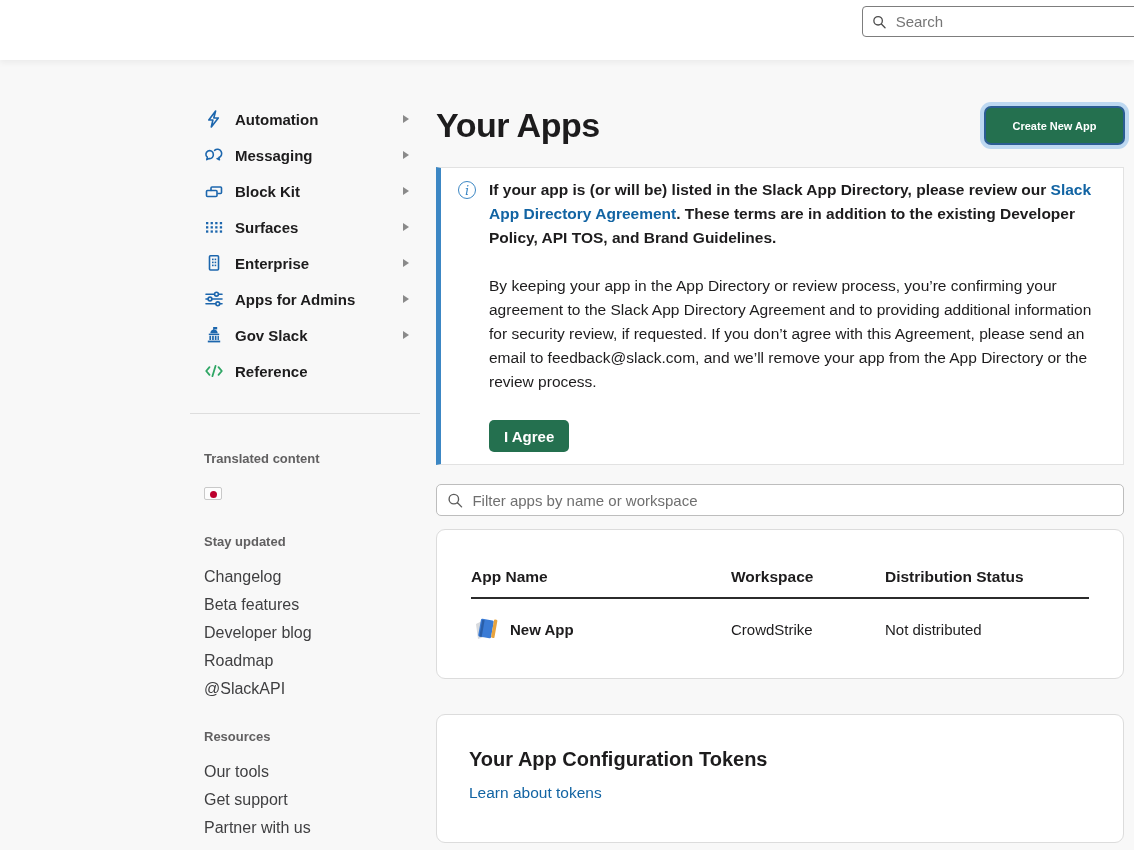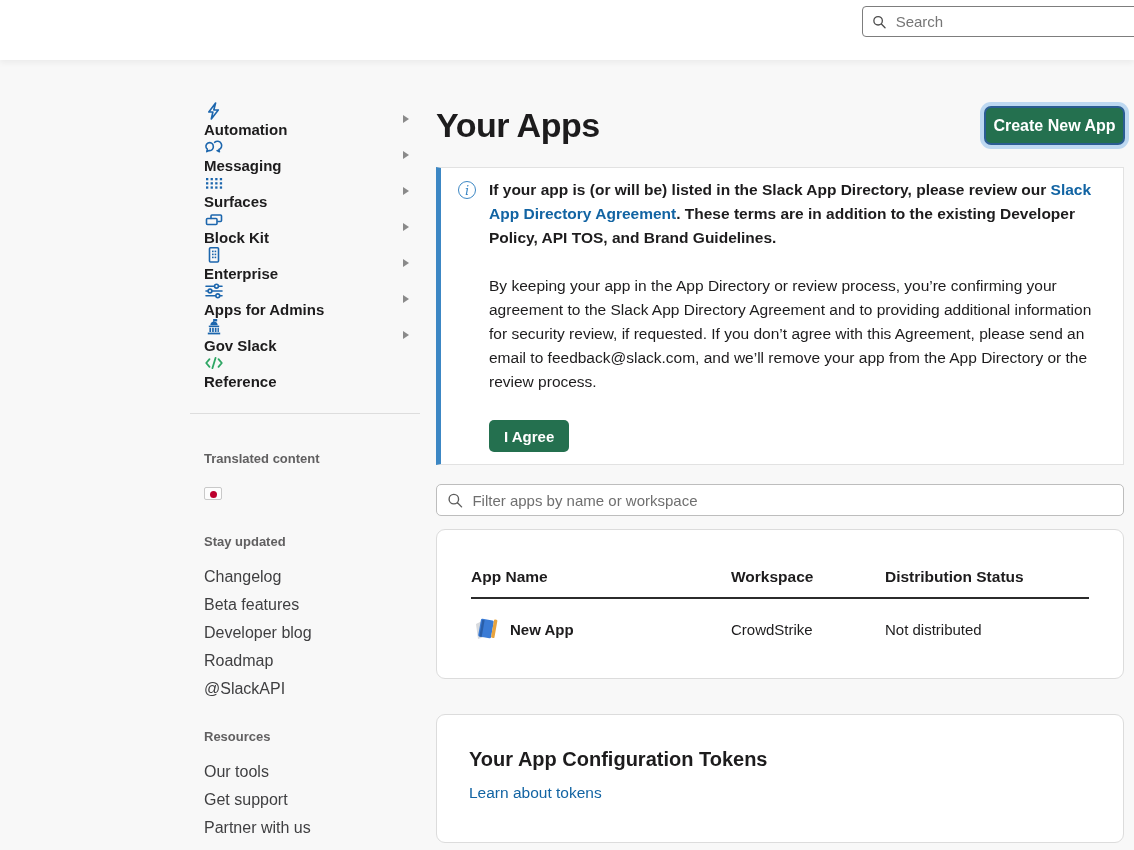--- a/index.html
+++ b/index.html
@@ -22,21 +22,21 @@
   .search-box {
     position:absolute; left:862px; top:6px; width:286px; height:31px;
     border:1px solid #7d7d7d; border-radius:4px; background:#fff;
     display:flex; align-items:center; padding:0 9px;
   }
   .search-box input { border:none; outline:none; width:100%; font-size:15px; font-family:inherit; color:#1d1c1d; background:transparent; margin-left:7px; }
   .search-box input::placeholder { color:#767676; }
 
   
   .sidebar-nav { position:absolute; left:190px; top:101px; width:230px; }
-  .nav-item { height:36px; display:flex; align-items:flex-start; position:relative; padding-left:14px; cursor:pointer;flex-direction:column; }
+  .nav-item { height:36px; display:flex; align-items:center; position:relative; padding-left:14px; cursor:pointer; }
   .nav-icon { width:20px; height:20px; margin-right:11px; flex:0 0 20px; }
   .nav-label { font-weight:700; font-size:15px; color:#1d1c1d; }
   .chev {
     position:absolute; right:11px; top:14px; width:0; height:0;
     border-left:6px solid #8a8a8a; border-top:4px solid transparent; border-bottom:4px solid transparent;
   }
   .side-divider { position:absolute; left:190px; top:413px; width:230px; height:1px; background:#dddddd; }
   .side-heading { position:absolute; left:204px; font-size:13px; font-weight:700; color:#616061; }
   .side-link { position:absolute; left:204px; font-size:16px; color:#3f3f41; cursor:pointer; }
   .jp-flag {
@@ -45,21 +45,21 @@
   }
   .jp-flag::after {
     content:""; position:absolute; left:5px; top:2.5px; width:7px; height:7px;
     border-radius:50%; background:#bc002d;
   }
 
   
   .page-title { position:absolute; left:436px; top:106px; font-size:34px; font-weight:800; letter-spacing:-0.5px; }
   .create-btn {
     position:absolute; left:984px; top:106px; width:141px; height:39px;
-    background:#24704f; color:#fff; font-weight:700; font-size:16px; font-family:inherit;
+    background:#24704f; color:#fff; font-weight:700; font-size:11px; font-family:inherit;
     border:2px solid #2b5d93; border-radius:7px; box-shadow:0 0 0 4px #bdd8f1;
     display:flex; align-items:center; justify-content:center; cursor:pointer;
   }
 
   .notice-card {
     position:absolute; left:436px; top:167px; width:688px; height:298px;
     background:#fff; border:1px solid #e2e2e2; border-left:5px solid #3c87c4;
   }
   .notice-icon {
     position:absolute; left:17px; top:13px; width:18px; height:18px;
@@ -139,20 +139,30 @@
     <span class="chev"></span>
   </div>
   <div class="nav-item">
     <span class="nav-icon">
       <svg viewBox="0 0 20 20">
         <path class="st" d="M9.3 9.3a3.7 3.7 0 1 0-6 2.9L2.8 14.6l2.4-1a3.7 3.7 0 0 0 4.1-4.3z"></path>
         <path class="st" d="M10.6 5.3a4.3 4.3 0 1 1 4.3 7.3l.5 2.1-2.3-1.2"></path>
       </svg>
     </span>
     <span class="nav-label">Messaging</span>
+    <span class="chev"></span>
+  </div>
+  <div class="nav-item">
+    <span class="nav-icon">
+      <svg viewBox="0 0 20 20">
+        <path class="st" d="M7 9.5V7a1 1 0 0 1 1-1h8.5a1 1 0 0 1 1 1v4.5a1 1 0 0 1-1 1H14"></path>
+        <rect class="st" x="2.5" y="9.5" width="10.5" height="6" rx="1"></rect>
+      </svg>
+    </span>
+    <span class="nav-label">Block Kit</span>
     <span class="chev"></span>
   </div>
   <div class="nav-item">
     <span class="nav-icon">
       <svg viewBox="0 0 20 20">
         <rect class="fl" x="2" y="5" width="2.3" height="2.3"></rect>
           <rect class="fl" x="6.6" y="5" width="2.3" height="2.3"></rect>
           <rect class="fl" x="11.2" y="5" width="2.3" height="2.3"></rect>
           <rect class="fl" x="15.8" y="5" width="2.3" height="2.3"></rect>
         <rect class="fl" x="2" y="9.2" width="2.3" height="2.3"></rect>
@@ -164,30 +174,20 @@
           <rect class="fl" x="11.2" y="13.4" width="2.3" height="2.3"></rect>
           <rect class="fl" x="15.8" y="13.4" width="2.3" height="2.3"></rect>
       </svg>
     </span>
     <span class="nav-label">Surfaces</span>
     <span class="chev"></span>
   </div>
   <div class="nav-item">
     <span class="nav-icon">
       <svg viewBox="0 0 20 20">
-        <path class="st" d="M7 9.5V7a1 1 0 0 1 1-1h8.5a1 1 0 0 1 1 1v4.5a1 1 0 0 1-1 1H14"></path>
-        <rect class="st" x="2.5" y="9.5" width="10.5" height="6" rx="1"></rect>
-      </svg>
-    </span>
-    <span class="nav-label">Block Kit</span>
-    <span class="chev"></span>
-  </div>
-  <div class="nav-item">
-    <span class="nav-icon">
-      <svg viewBox="0 0 20 20">
         <rect class="st" x="5.5" y="2.8" width="9" height="14.2" rx="1"></rect>
         <rect class="fl" x="8" y="5.6" width="1.6" height="1.6"></rect>
           <rect class="fl" x="10.6" y="5.6" width="1.6" height="1.6"></rect>
         <rect class="fl" x="8" y="8.6" width="1.6" height="1.6"></rect>
           <rect class="fl" x="10.6" y="8.6" width="1.6" height="1.6"></rect>
         <rect class="fl" x="8" y="11.6" width="1.6" height="1.6"></rect>
           <rect class="fl" x="10.6" y="11.6" width="1.6" height="1.6"></rect>
       </svg>
     </span>
     <span class="nav-label">Enterprise</span>

